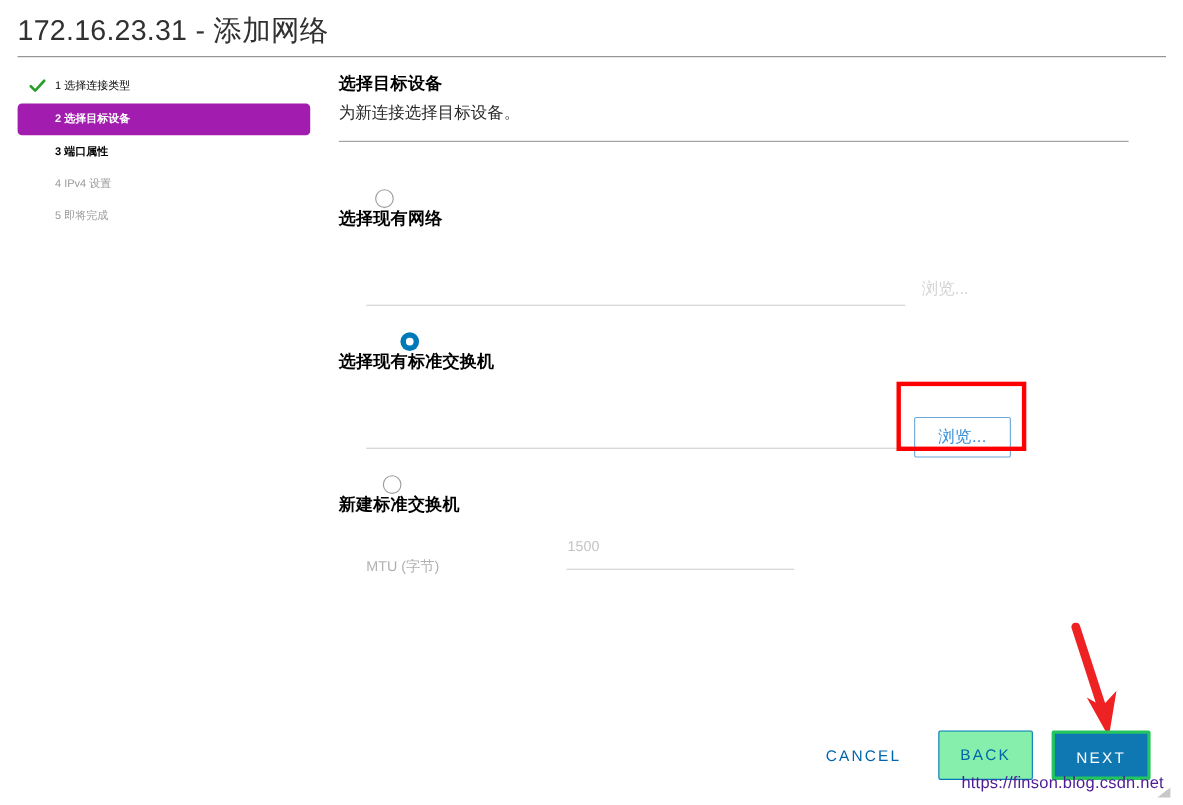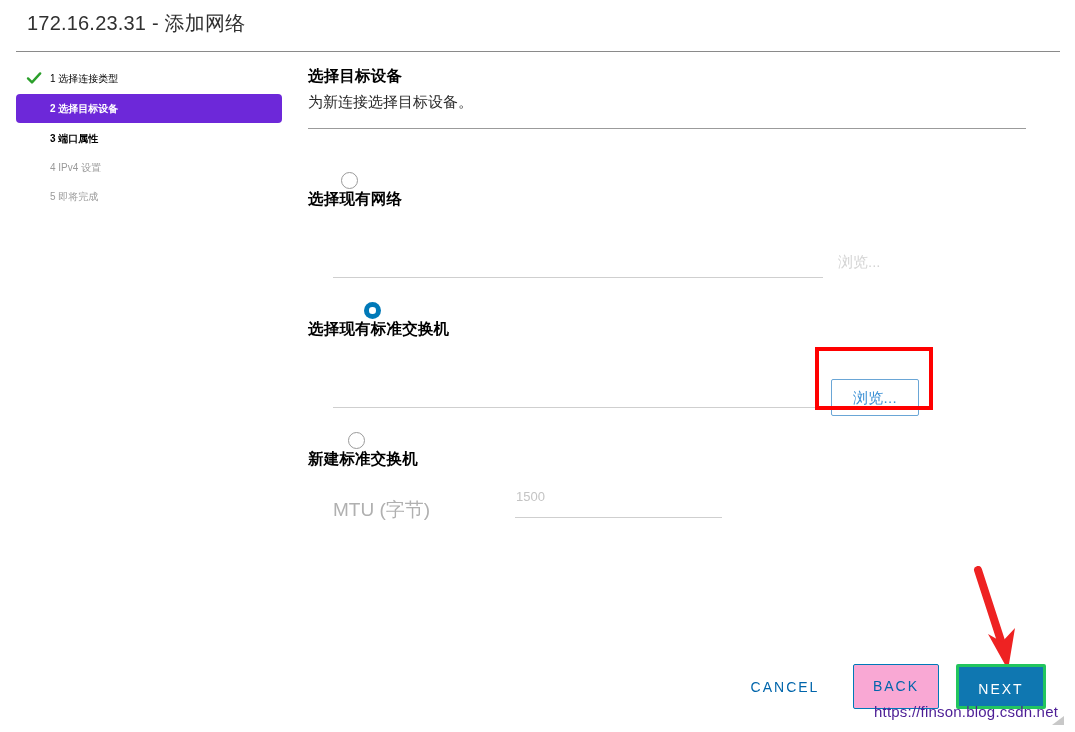--- a/index.html
+++ b/index.html
@@ -12,23 +12,23 @@
     background: #ffffff;
     font-family: "Liberation Sans", "DejaVu Sans", sans-serif;
     color: #000000;
     overflow: hidden;
     position: relative;
   }
 
   
   .wizard-title {
     position: absolute;
-    left: 27px;
+    left: 16px;
     top: 10px;
-    font-size: 20px;
+    font-size: 26px;
     font-weight: 400;
     color: #313131;
     letter-spacing: 0.2px;
     white-space: nowrap;
   }
   .header-rule {
     position: absolute;
     left: 16px;
     top: 51px;
     width: 1044px;
@@ -62,21 +62,21 @@
     font-weight: 400;
   }
   .step.done .check {
     position: absolute;
     left: 10px;
     top: 5px;
     width: 16px;
     height: 16px;
   }
   .step.active {
-    background: #6d28d9;
+    background: #a21caf;
     color: #ffffff;
     font-weight: bold;
     width: 266px;
     height: 29px;
     line-height: 29px;
     border-radius: 4px;
   }
   .step.current-next {
     color: #000000;
     font-weight: bold;
@@ -223,22 +223,22 @@
 
   
   .mtu-row {
     position: relative;
     margin-top: 30px;
     height: 32px;
   }
   .mtu-label {
     position: absolute;
     left: 25px;
-    top: 11px;
-    font-size: 19px;
+    top: 20px;
+    font-size: 13px;
     color: #b0b0b0;
     white-space: nowrap;
   }
   .mtu-value {
     position: absolute;
     left: 208px;
     top: 3px;
     font-size: 13px;
     color: #c4c4c4;
   }
@@ -269,21 +269,21 @@
     background: transparent;
     border: none;
     color: #0065ab;
   }
   .btn-back {
     left: 853px;
     top: 0px;
     width: 86px;
     height: 45px;
     line-height: 43px;
-    background: #f9a8d4;
+    background: #86efac;
     border: 1px solid #0079b8;
     color: #0065ab;
   }
   .btn-next {
     left: 956px;
     top: 0px;
     width: 90px;
     height: 45px;
     line-height: 45px;
     background: #0f77b1;

